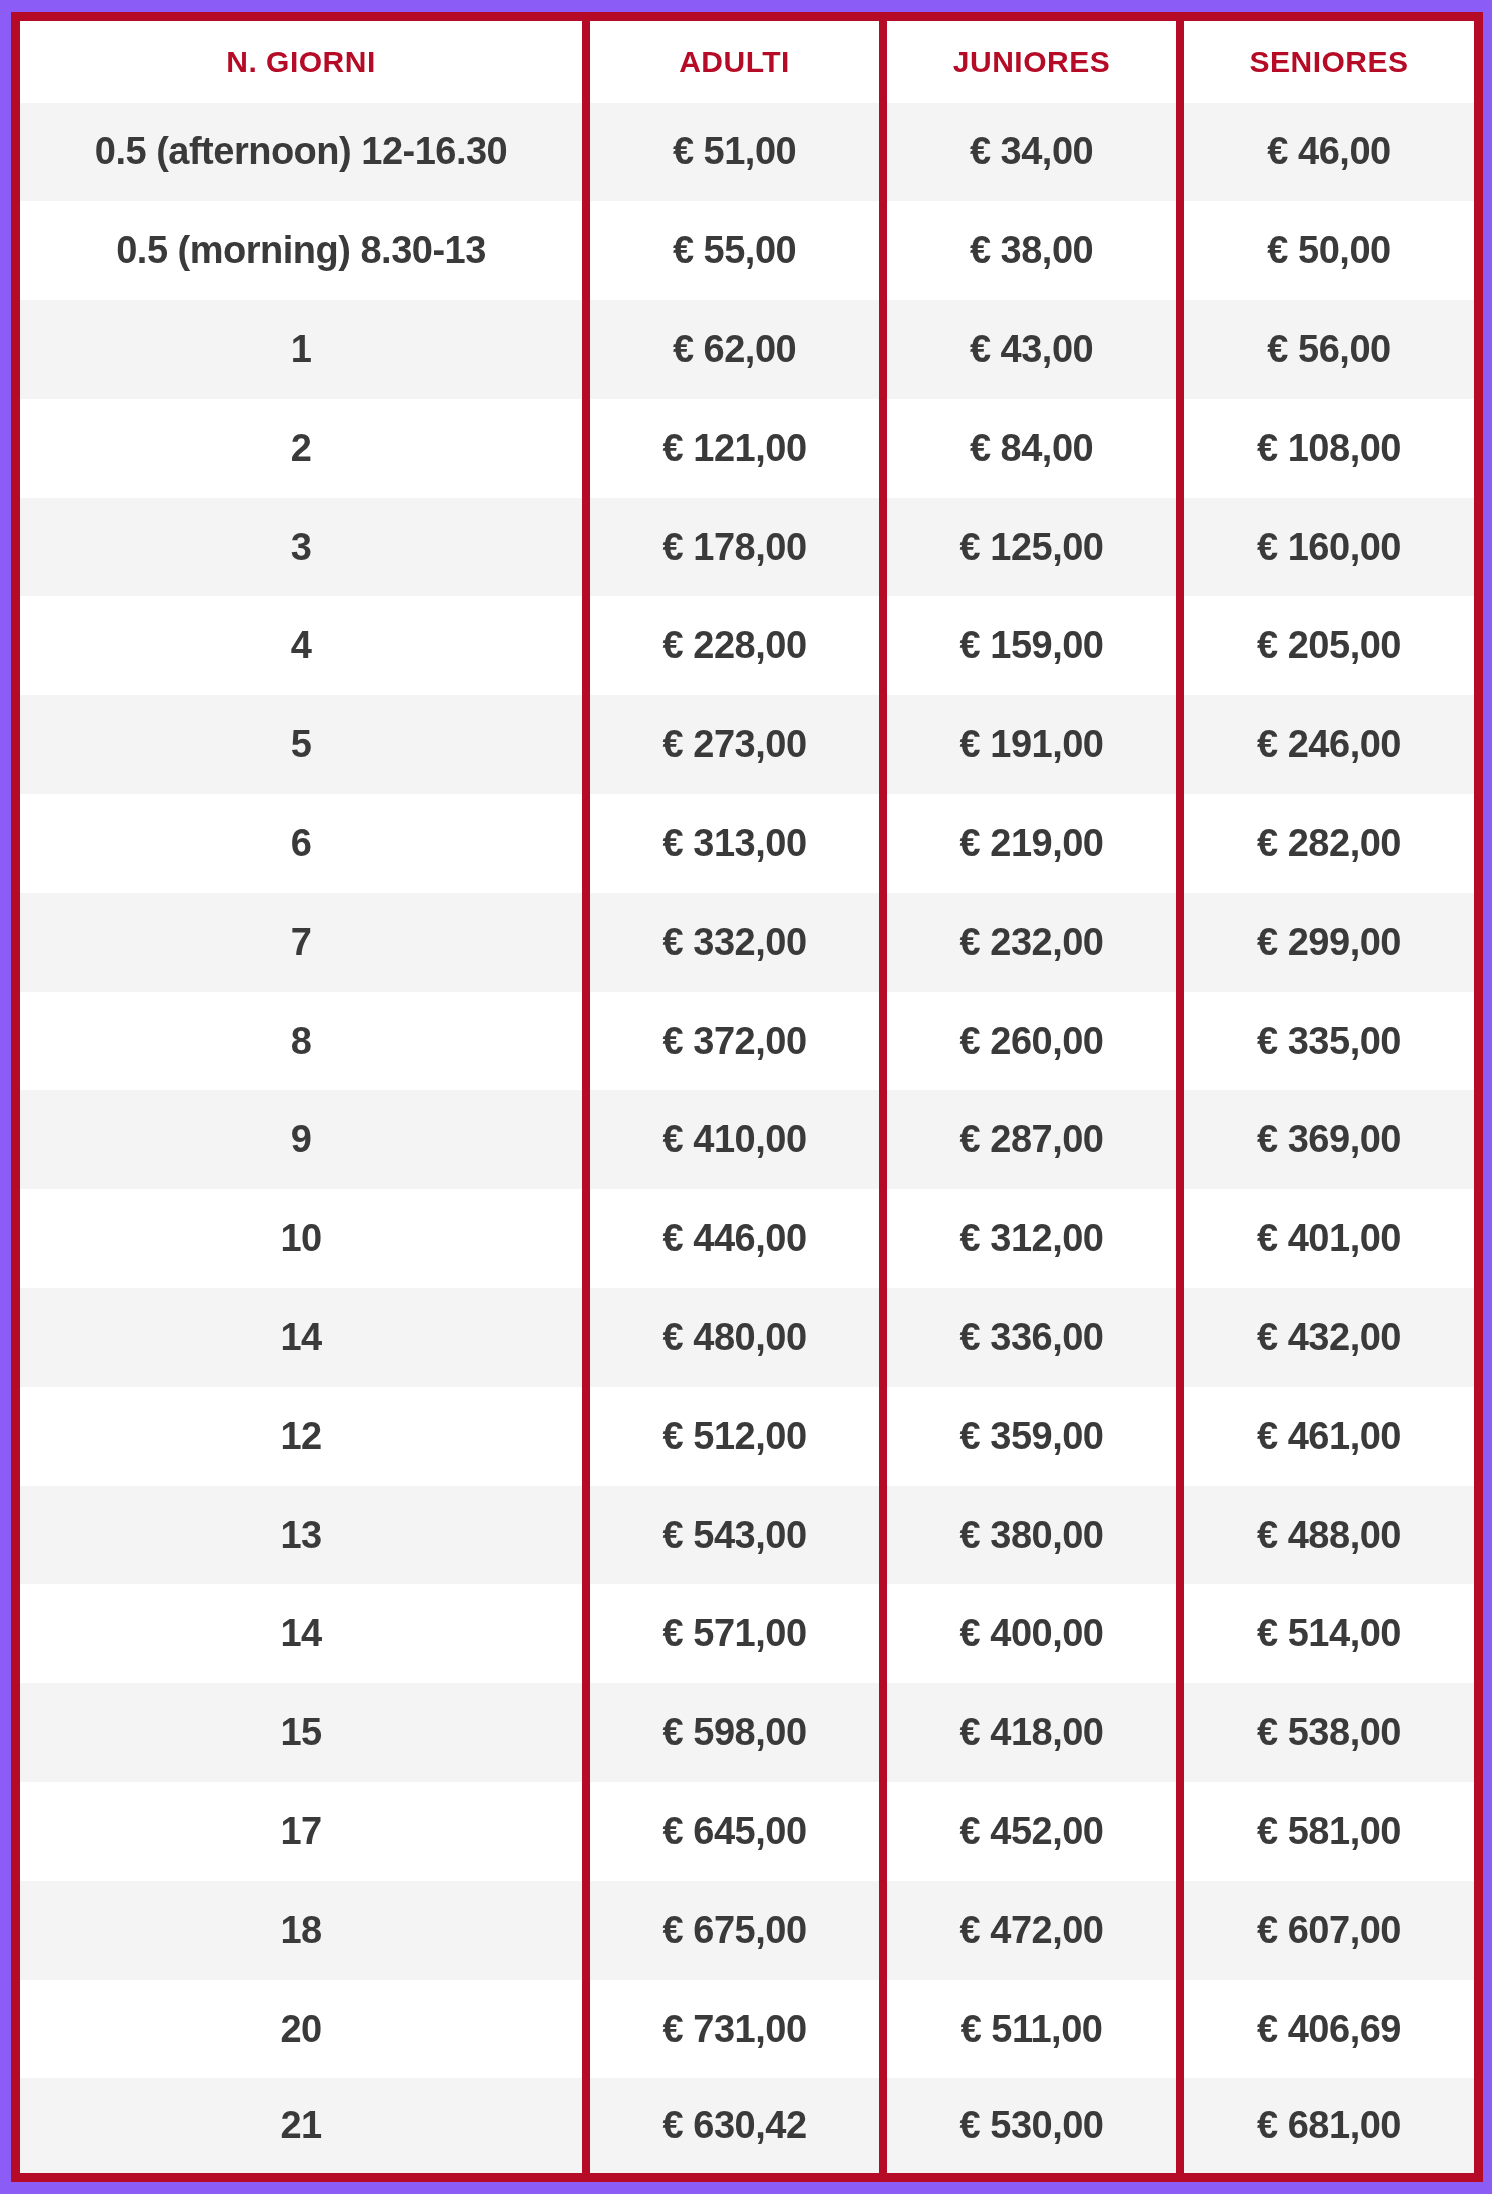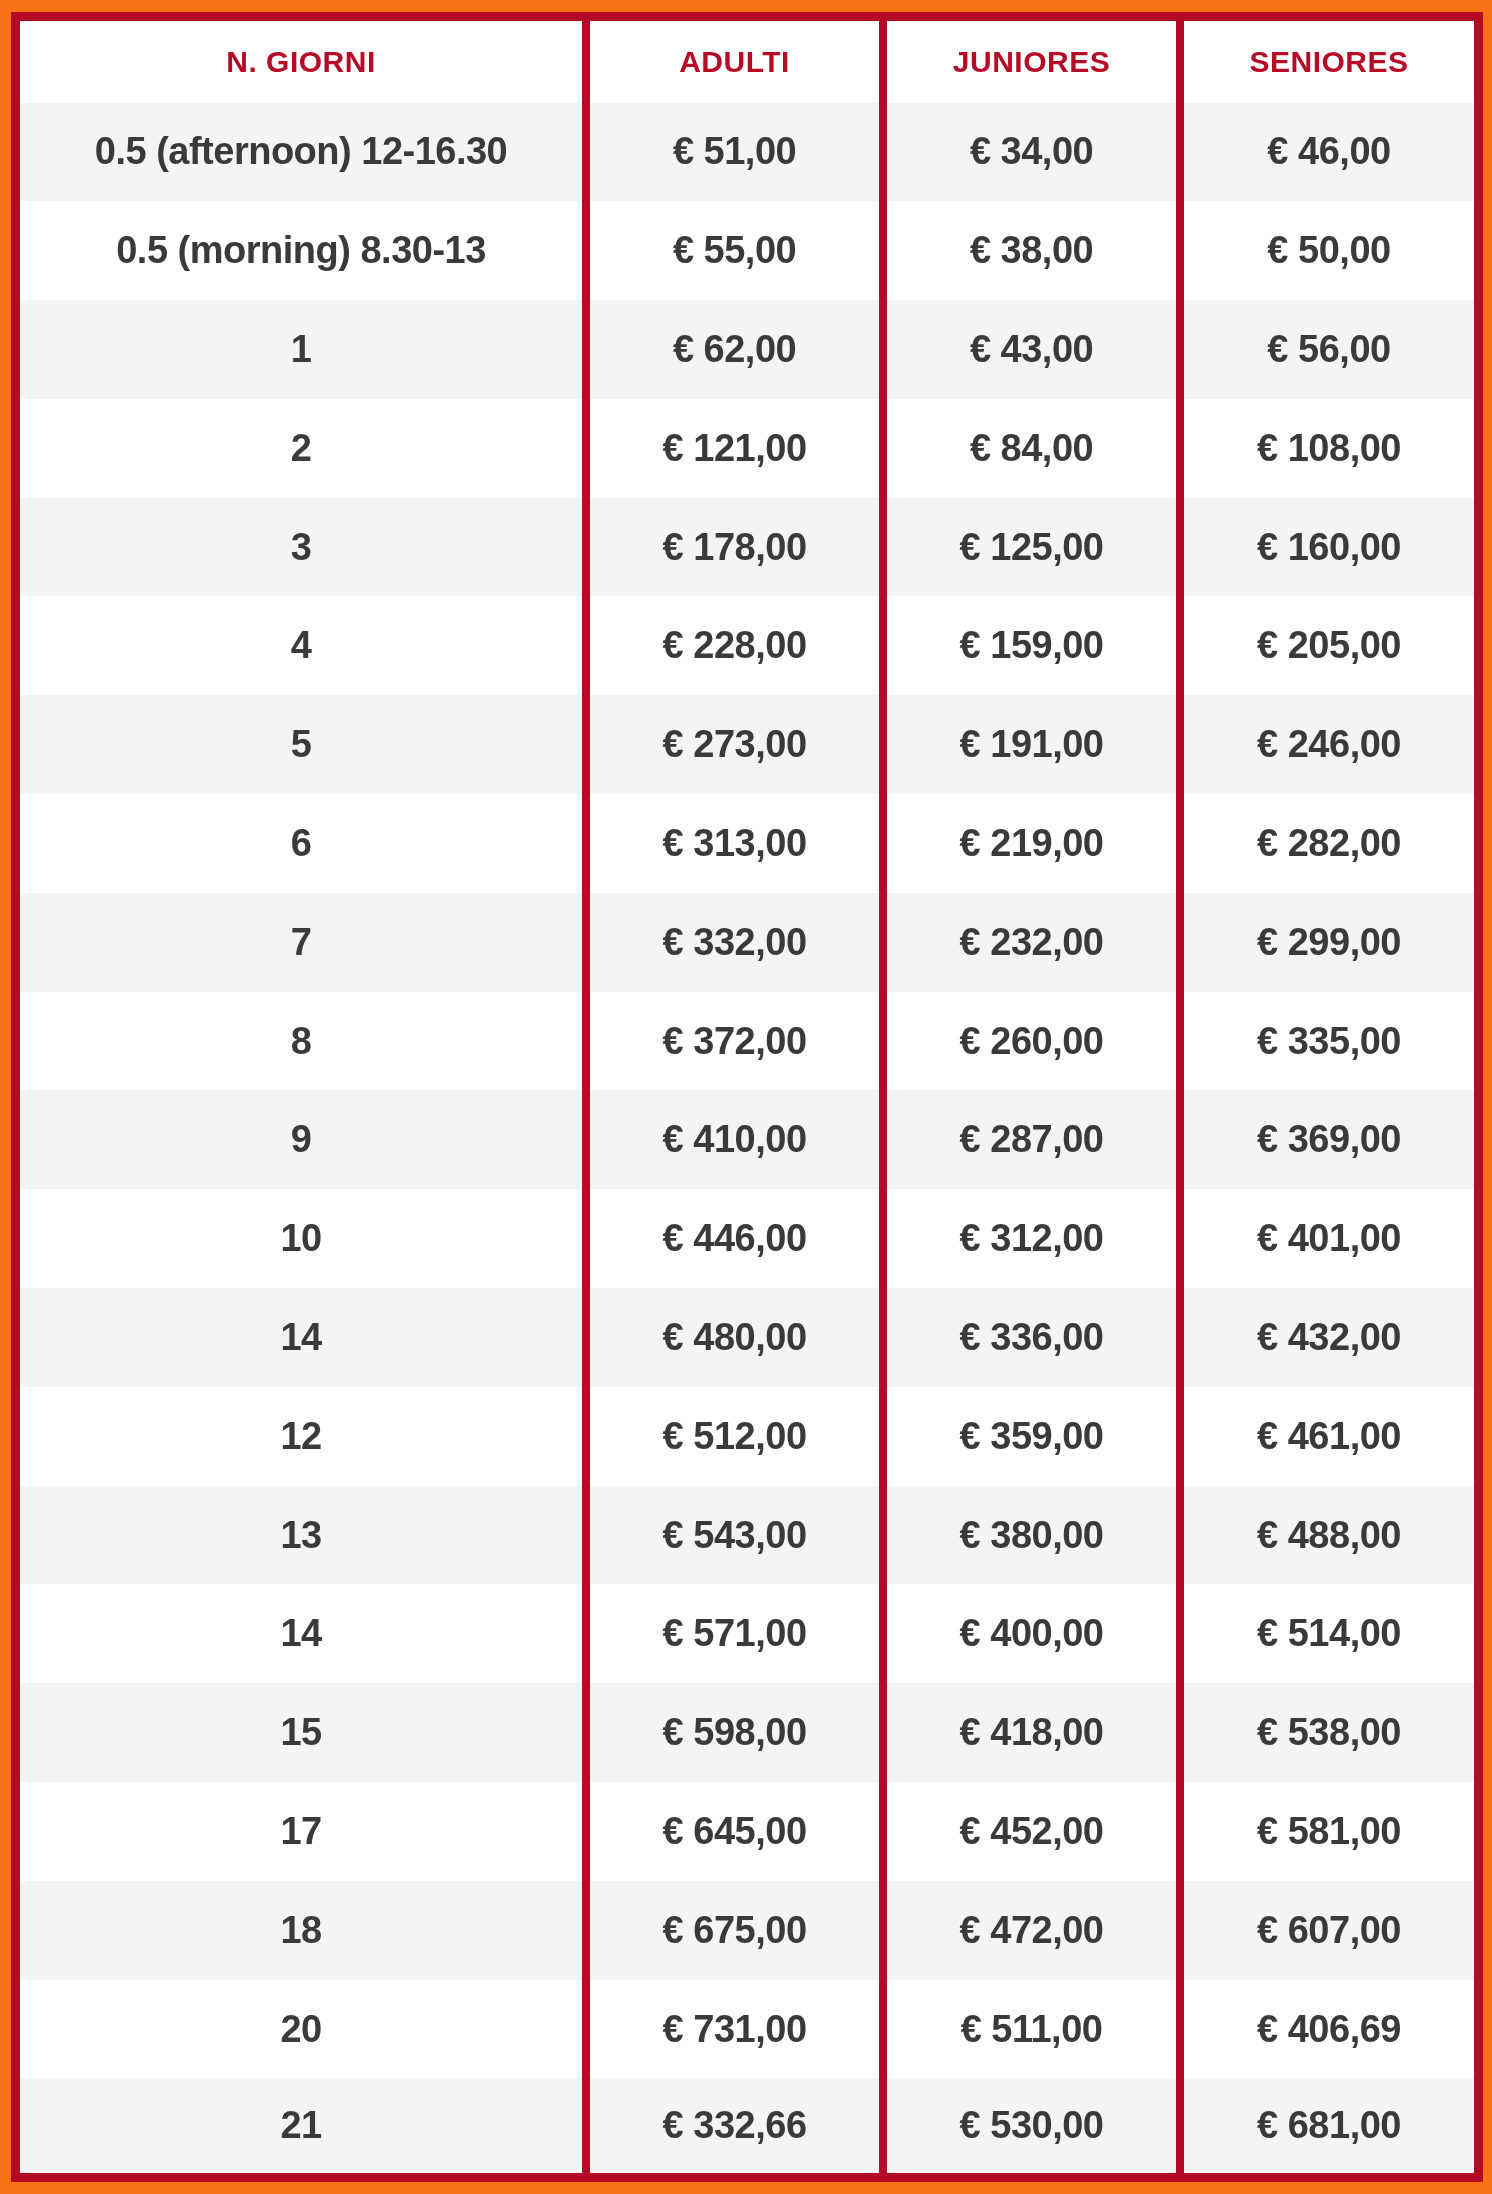--- a/index.html
+++ b/index.html
@@ -9,21 +9,21 @@
     --row: #ffffff;
   }
   * { box-sizing: border-box; }
   html, body { margin: 0; padding: 0; background: #ffffff; }
   body { font-family: "Liberation Sans", sans-serif; }
 
   .page {
     width: 1492px;
     height: 2194px;
     padding: 12px 9px 12px 11px;
-    background: #f97316;
+    background: #8b5cf6;
   }
 
   table.price-table {
     width: 100%;
     height: 100%;
     border-collapse: collapse;
     table-layout: fixed;
     border: 9px solid var(--red);
     background: var(--row);
   }
@@ -195,19 +195,19 @@
           <td>€ 607,00</td>
         </tr>
         <tr>
           <td>20</td>
           <td>€ 731,00</td>
           <td>€ 511,00</td>
           <td>€ 406,69</td>
         </tr>
         <tr>
           <td>21</td>
-          <td>€ 332,66</td>
+          <td>€ 630,42</td>
           <td>€ 530,00</td>
           <td>€ 681,00</td>
         </tr>
       </tbody>
   </table>
 </div>
 
 </body></html>

